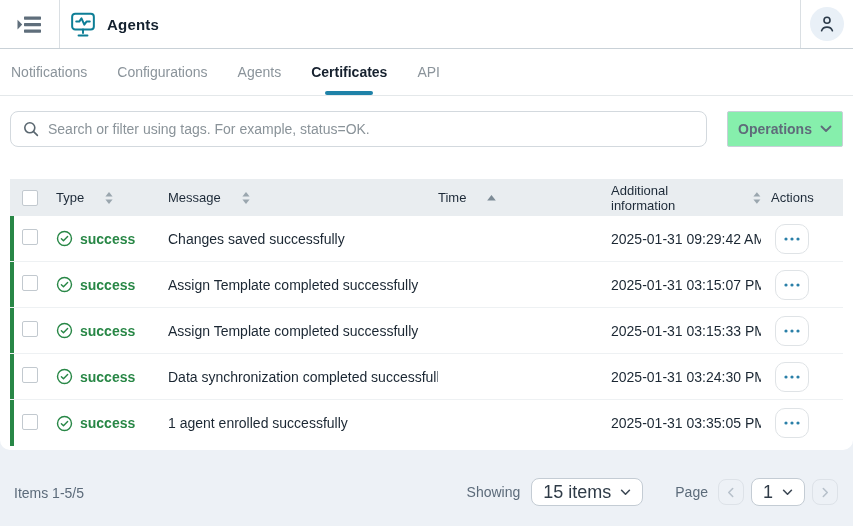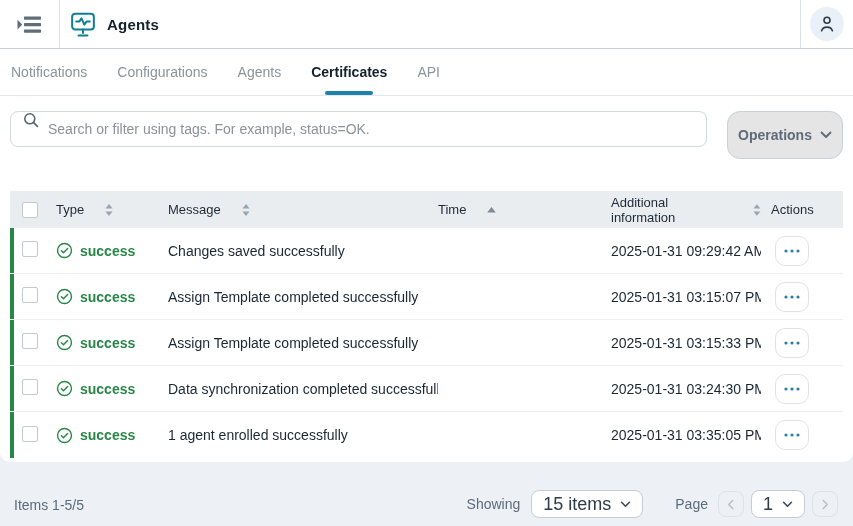--- a/index.html
+++ b/index.html
@@ -21,24 +21,24 @@
   .avatar-btn { width: 34px; height: 34px; border-radius: 50%; background: #e9f0f7; display: flex; align-items: center; justify-content: center; }
 
   
   .tabbar { height: 47px; display: flex; align-items: stretch; gap: 28px; padding: 0 10px; border-bottom: 1px solid #e4e8ea; background: #fff; }
   .tab { display: flex; align-items: center; font-size: 14px; color: #8b949b; position: relative; padding: 0 1px; }
   .tab.active { color: #16212e; font-weight: 600; }
   .tab.active::after { content: ""; position: absolute; left: 50%; transform: translateX(-50%); bottom: 0; width: 48px; height: 4px; border-radius: 3px; background: #1f82a8; }
 
   
   .toolbar { display: flex; gap: 20px; padding: 15px 10px 32px 10px; background: #fff; }
-  .search-box { flex: 1; height: 36px; border: 1px solid #d3d9de; border-radius: 8px; display: flex; gap: 9px; padding: 0 12px; background: #fff; }
+  .search-box { flex: 1; height: 36px; border: 1px solid #d3d9de; border-radius: 8px; display: flex; align-items: center; gap: 9px; padding: 0 12px; background: #fff; }
   .search-box input { border: none; outline: none; flex: 1; font-size: 14px; color: #1b2733; font-family: inherit; background: transparent; }
   .search-box input::placeholder { color: #8a9399; }
-  .ops-btn { width: 116px; height: 48px; border: 1px solid #c8d0d8; border-radius: 13px; background: #e5e5e5; color: #5f6b7a; font-size: 14px; font-weight: 600; display: flex; align-items: center; justify-content: center; gap: 8px; }
+  .ops-btn { width: 116px; height: 36px; border: 1px solid #c8d0d8; border-radius: 2px; background: #86efac; color: #5f6b7a; font-size: 14px; font-weight: 600; display: flex; align-items: center; justify-content: center; gap: 8px; }
 
   
   .table { margin: 0 10px; }
   .thead, .trow { display: grid; grid-template-columns: 46px 112px 270px 173px 150px 1fr; align-items: center; }
   .thead { background: #e9edf0; height: 37px; font-size: 13px; color: #1d2a38; }
   .hcell { display: flex; align-items: center; gap: 21px; font-size: 13px; color: #1d2a38; text-align: left; }
   .c-check { padding-left: 12px; }
   .c-actions { padding-left: 10px; }
   .checkbox { width: 16px; height: 16px; border: 1px solid #c2c9cf; border-radius: 2px; background: #fff; display: inline-block; cursor: pointer; }
   .trow { height: 46px; position: relative; border-bottom: 1px solid #eef1f3; background: #fff; }

